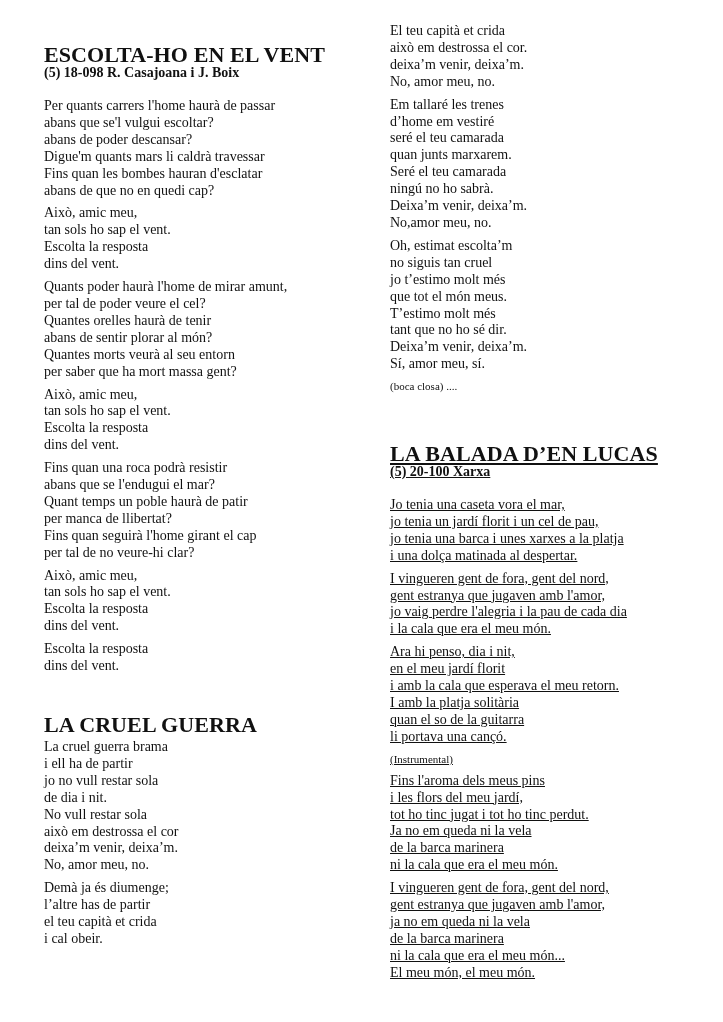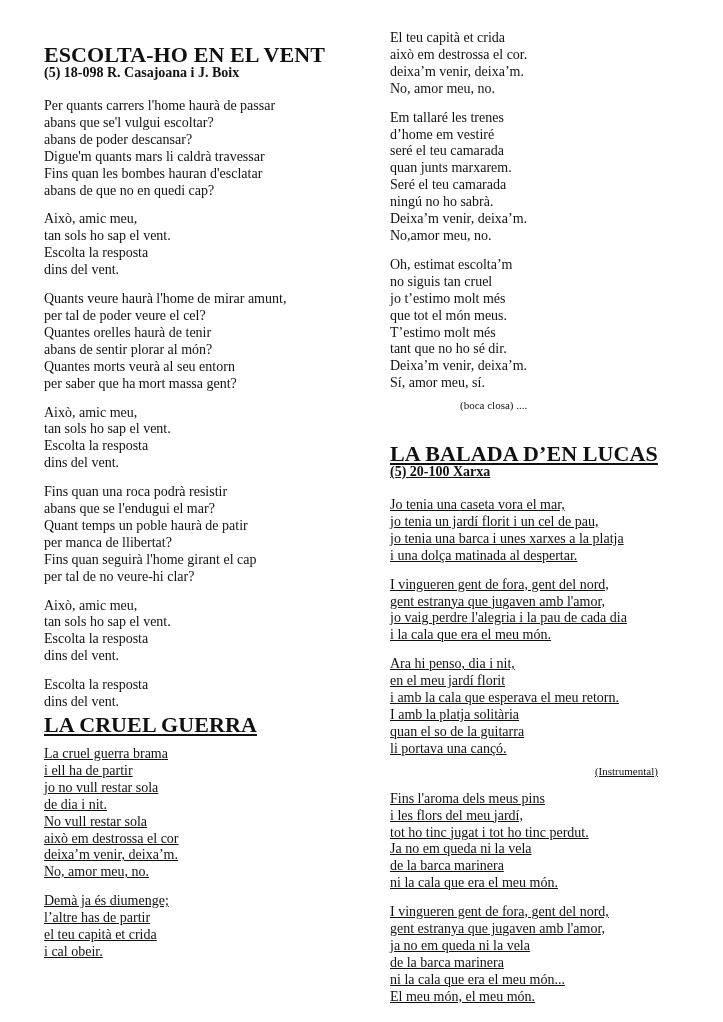--- a/index.html
+++ b/index.html
@@ -11,23 +11,23 @@
   .col { position: absolute; top: 0; }
   .col-left { left: 44px; width: 320px; }
   .col-right { left: 390px; width: 320px; }
   .song-title {
     font-weight: bold; font-size: 22px; line-height: 19px; margin: 0;
     letter-spacing: 0.1px;
   }
   .song-meta {
     font-weight: bold; font-size: 14px; line-height: 17px; margin: 0 0 17px 0;
   }
-  .stanza { margin: 12px 0 6px 0; }
+  .stanza { margin: 5px 0 6px 0; }
   .line { font-size: 14px; line-height: 16.9px; white-space: nowrap; display: block; }
-  .note { font-size: 11px; line-height: 15px; display: block; margin: 0 0 6px 0; text-align: right; }
+  .note { font-size: 11px; line-height: 15px; display: block; margin: 0 0 6px 0; }
   .song { display: block; }
 </style>
 </head>
 <body>
 
 <div class="col col-left">
 
   <div class="song" style="position:absolute; top:45px; left:0;">
     <h2 class="song-title">ESCOLTA-HO EN EL VENT</h2>
     <div class="song-meta">(5) 18-098 R. Casajoana i J. Boix</div>
@@ -40,21 +40,21 @@
           <span class="line">Fins quan les bombes hauran d'esclatar</span>
           <span class="line">abans de que no en quedi cap?</span>
         </div>
         <div class="stanza">
           <span class="line">Això, amic meu,</span>
           <span class="line">tan sols ho sap el vent.</span>
           <span class="line">Escolta la resposta</span>
           <span class="line">dins del vent.</span>
         </div>
         <div class="stanza">
-          <span class="line">Quants veure haurà l'home de mirar amunt,</span>
+          <span class="line">Quants poder haurà l'home de mirar amunt,</span>
           <span class="line">per tal de poder veure el cel?</span>
           <span class="line">Quantes orelles haurà de tenir</span>
           <span class="line">abans de sentir plorar al món?</span>
           <span class="line">Quantes morts veurà al seu entorn</span>
           <span class="line">per saber que ha mort massa gent?</span>
         </div>
         <div class="stanza">
           <span class="line">Això, amic meu,</span>
           <span class="line">tan sols ho sap el vent.</span>
           <span class="line">Escolta la resposta</span>
@@ -74,21 +74,21 @@
           <span class="line">Escolta la resposta</span>
           <span class="line">dins del vent.</span>
         </div>
         <div class="stanza">
           <span class="line">Escolta la resposta</span>
           <span class="line">dins del vent.</span>
         </div>
       </div>
   </div>
 
-  <div class="song" style="position:absolute; top:715px; left:0;text-decoration:underline;">
+  <div class="song" style="position:absolute; top:715px; left:0;">
     <h2 class="song-title">LA CRUEL GUERRA</h2>
     <div id="s1l">
         <div class="stanza">
           <span class="line">La cruel guerra brama</span>
           <span class="line">i ell ha de partir</span>
           <span class="line">jo no vull restar sola</span>
           <span class="line">de dia i nit.</span>
           <span class="line">No vull restar sola</span>
           <span class="line">això em destrossa el cor</span>
           <span class="line">deixa’m venir, deixa’m.</span>

